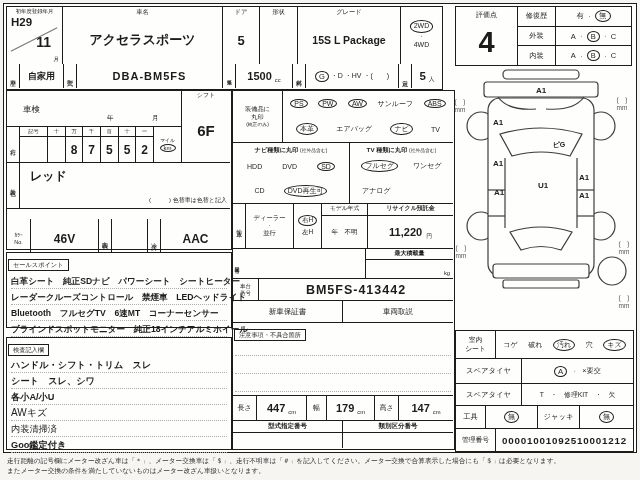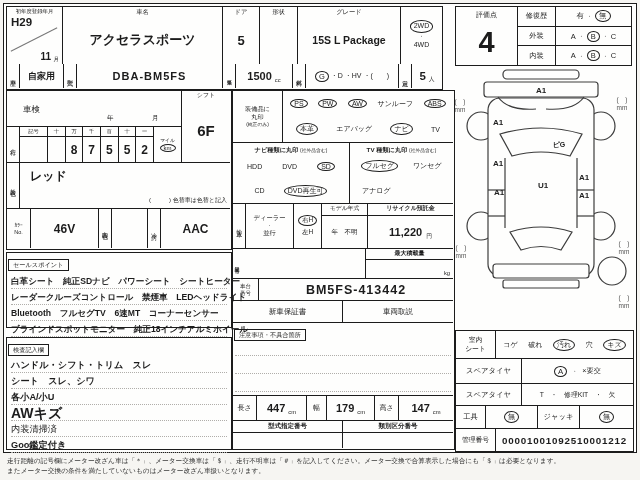--- a/index.html
+++ b/index.html
@@ -32,21 +32,21 @@
 
 <div class="abs" style="left:3px;top:3px;width:634px;height:450px;border:1.8px solid #1c1c1c;background:#fefefd"></div>
 
 <div class="abs bx" style="left:6px;top:6px;width:437px;height:84px">
   <div class="flex" style="height:57px">
     <div class="col br" style="width:56px">
       <div class="hdr" style="font-size:5.4px">初年度登録年月</div>
       <div style="position:relative;flex:1">
         <i class="abs" style="left:1px;top:24px;width:52px;border-top:1px solid #777;transform:rotate(-27deg)"></i>
         <span class="abs val" style="left:4px;top:1px;font-size:11.5px">H29</span>
-        <span class="abs val" style="right:11px;bottom:2px;font-size:10px">11</span>
+        <span class="abs val" style="right:11px;bottom:14px;font-size:14px">11</span>
         <span class="abs" style="right:3px;bottom:1px;font-size:5.5px">月</span>
       </div>
     </div>
     <div class="col br" style="width:160px">
       <div class="hdr">車名</div>
       <div class="ctr val" style="flex:1;font-size:13px">アクセラスポーツ</div>
     </div>
     <div class="col br" style="width:37px">
       <div class="hdr">ドア</div>
       <div class="ctr val" style="flex:1;font-size:13px">5</div>
@@ -209,21 +209,21 @@
       <span class="circ" style="font-size:6px">km</span>
     </div>
   </div>
   <div class="abs flex bb" style="left:0;top:72px;width:223px;height:46px">
     <div class="v br" style="width:13px">外装色</div>
     <div style="position:relative;flex:1">
       <span class="abs val" style="left:10px;top:5px;font-size:12px">レッド</span>
       <span class="abs" style="right:3px;bottom:3px;font-size:6px">(　　　) 色替車は色替と記入</span>
     </div>
   </div>
-  <div class="abs flex" style="left:0;top:118px;width:223px;height:39px">
+  <div class="abs flex" style="left:0;top:128px;width:223px;height:39px">
     <div class="col ctr br" style="width:24px;font-size:5.5px;line-height:1.2">
       <span>ｶﾗｰ</span>
       <span>No.</span>
     </div>
     <div class="ctr val br" style="width:68px;font-size:12px">46V</div>
     <div class="v br" style="width:13px">内装色</div>
     <div class="ctr br" style="width:36px"></div>
     <div class="v br" style="width:13px">冷房</div>
     <div class="ctr val" style="flex:1;font-size:12px">AAC</div>
   </div>
@@ -381,21 +381,21 @@
     <div class="dotl" style="height:16px;line-height:16px;font-size:8.6px;font-weight:600;white-space:nowrap">ブラインドスポットモニター　純正18インチアルミホイール</div>
   </div>
 </div>
 
 <div class="abs bx" style="left:6px;top:337px;width:226px;height:113px">
   <span class="tag">検査記入欄</span>
   <div style="padding:1px 4px 0 4px">
     <div class="dotl" style="height:16px;line-height:16px;font-size:9.2px;font-weight:600">ハンドル・シフト・トリム　スレ</div>
     <div class="dotl" style="height:16px;line-height:16px;font-size:9.2px;font-weight:600">シート　スレ、シワ</div>
     <div class="dotl" style="height:16px;line-height:16px;font-size:9.2px;font-weight:600">各小A/小U</div>
-    <div class="dotl" style="height:16px;line-height:16px;font-size:14px;font-weight:700">AWキズ</div>
+    <div class="dotl" style="height:16px;line-height:16px;font-size:10px;font-weight:400">AWキズ</div>
     <div class="dotl" style="height:16px;line-height:16px;font-size:9.2px;font-weight:400">内装清掃済</div>
     <div class="dotl" style="height:16px;line-height:16px;font-size:9.2px;font-weight:600">Goo鑑定付き</div>
   </div>
 </div>
 
 <div class="abs bx col" style="left:455px;top:330px;width:179px;height:122px">
   <div class="flex bb" style="height:28px">
     <div class="col ctr br" style="width:40px;font-size:6.8px;line-height:1.25">
       <span>室内</span>
       <span>シート</span>

